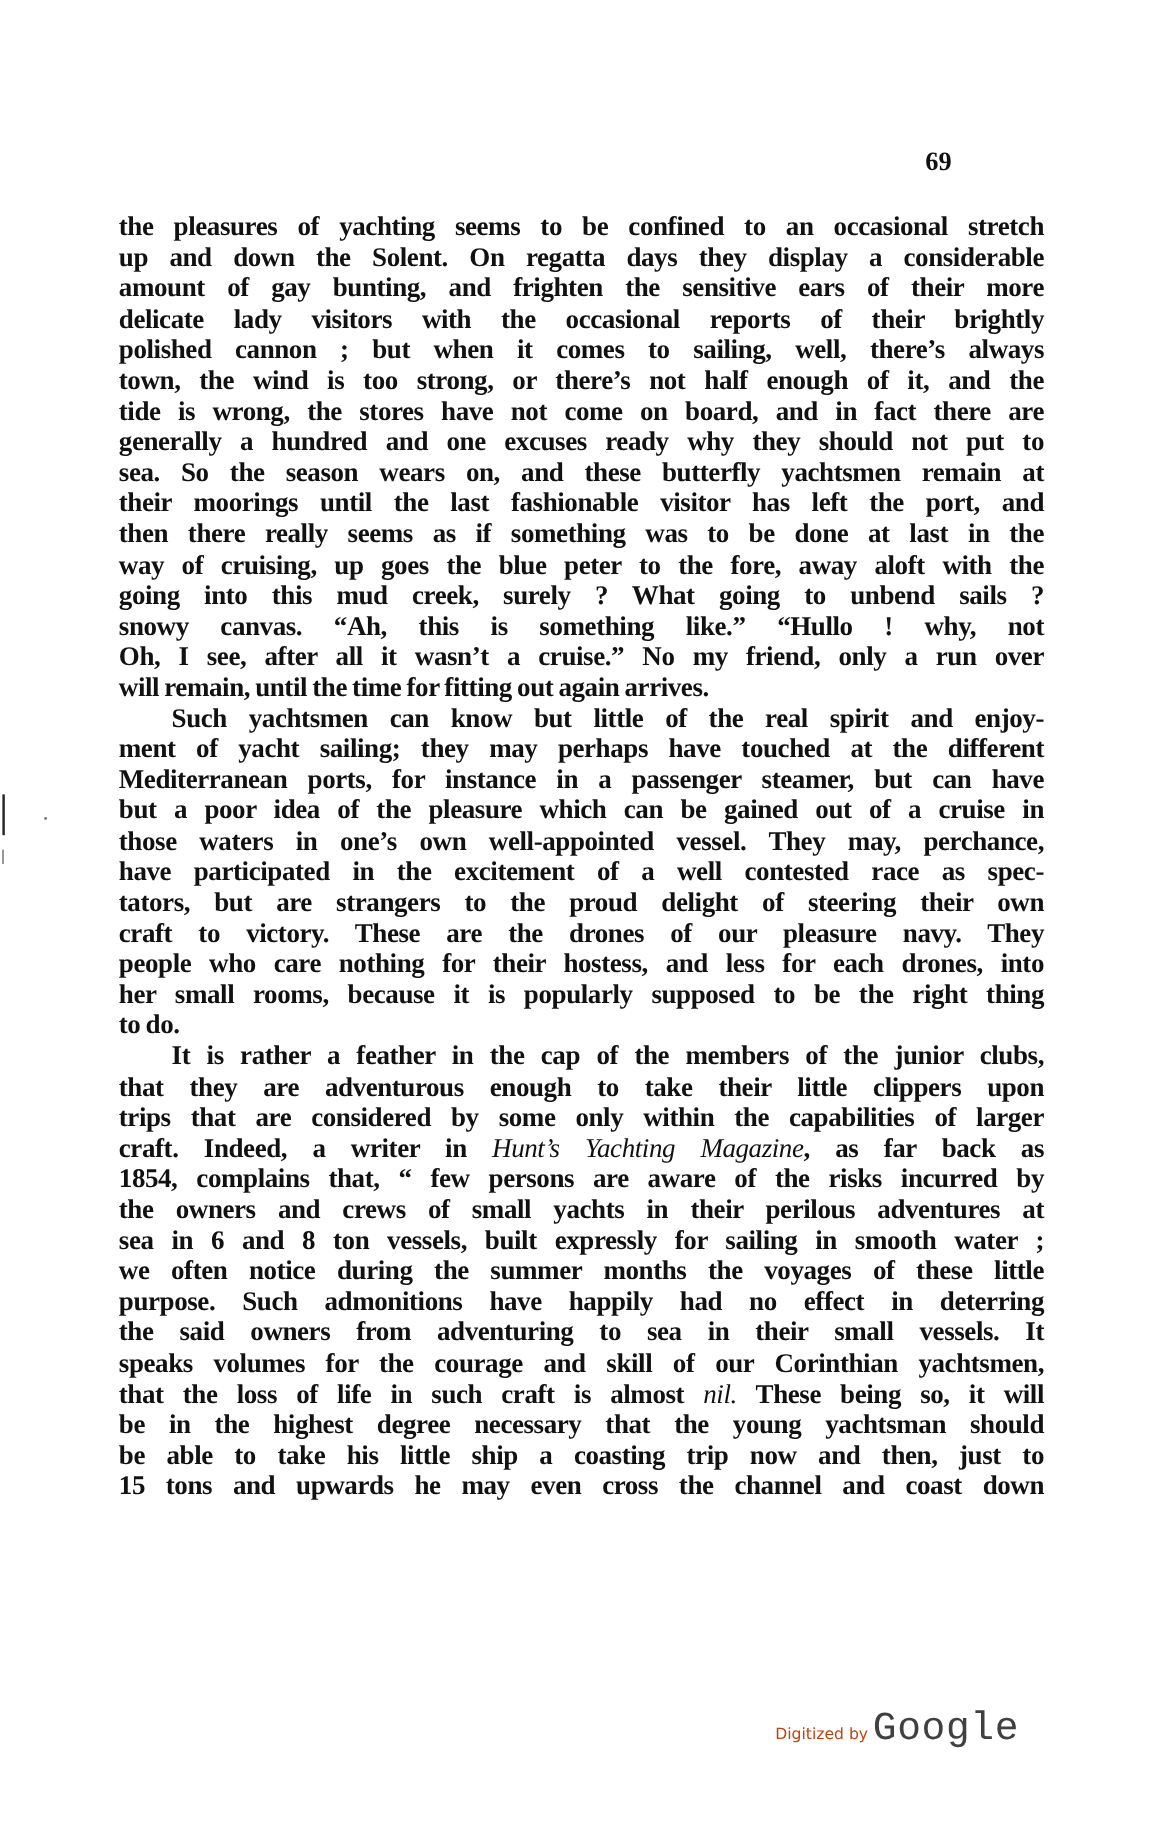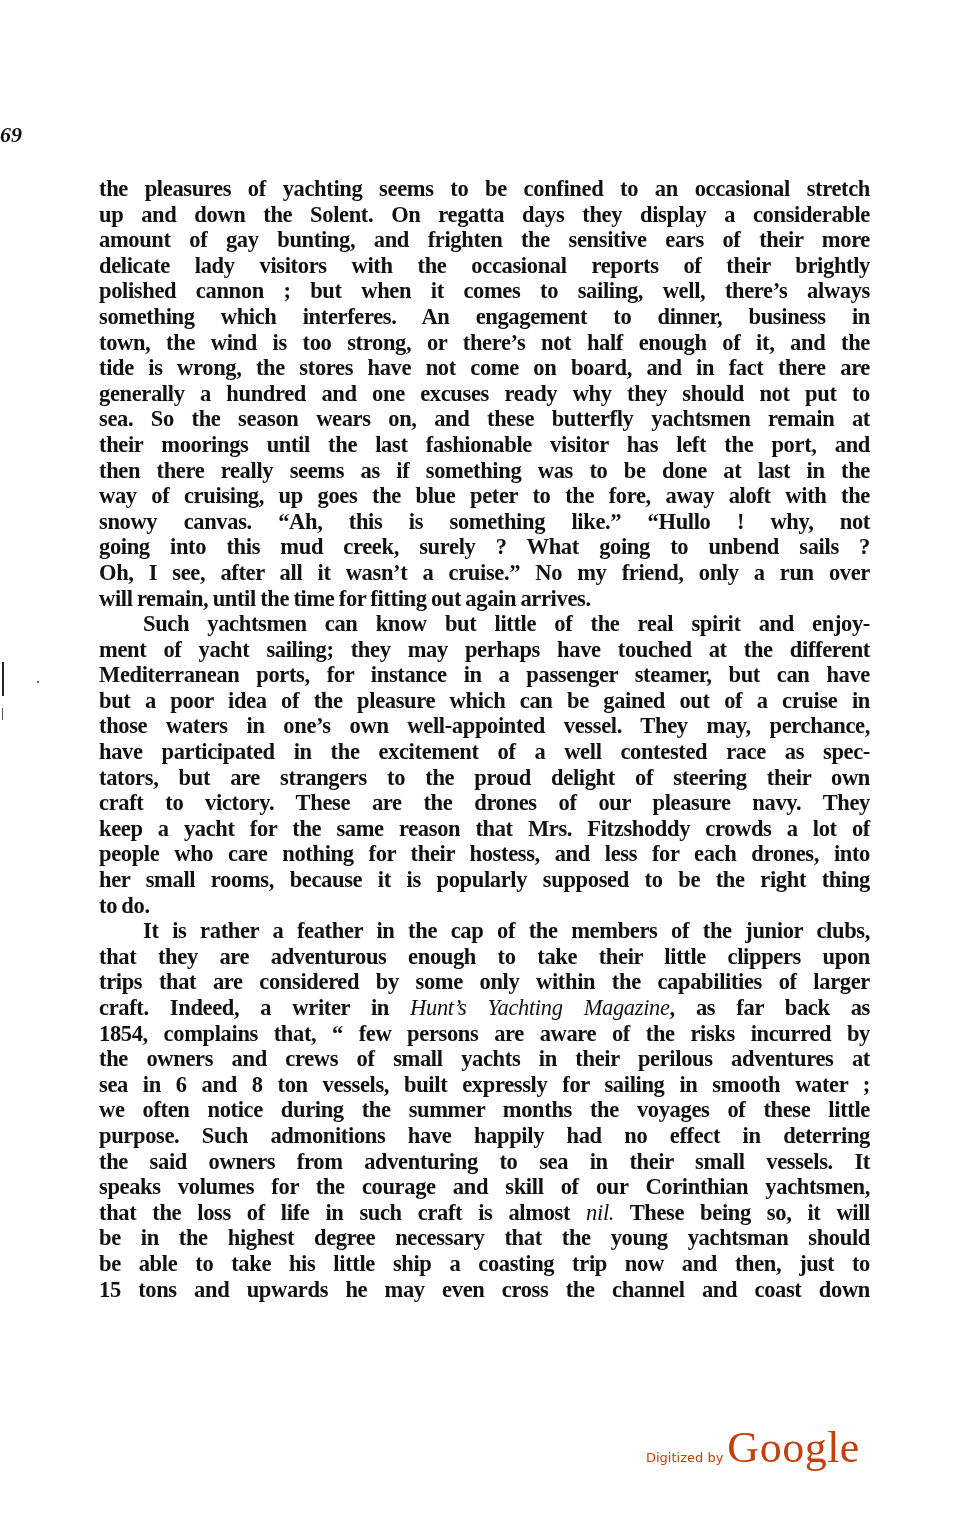--- a/index.html
+++ b/index.html
@@ -13,25 +13,24 @@
       position: relative;
       overflow: hidden;
       font-family: "Liberation Serif", "DejaVu Serif", serif;
       color: #111111;
     }
     .page-number {
       position: absolute;
       top: 122px;
       left: 0;
       width: 793px;
-      text-align: left;
+      text-align: right;
       font-size: 22px;
       font-weight: bold;
       letter-spacing: 0px;
-      font-style: italic;
     }
     .text-block {
       position: absolute;
       top: 176px;
       left: 99px;
       width: 771px;
     }
     .line {
       height: 25.6px;
       line-height: 25.6px;
@@ -93,65 +92,63 @@
       align-items: baseline;
       color: #9a9a9a;
     }
     .watermark .digitized {
       font-family: "DejaVu Sans", "Liberation Sans", sans-serif;
       font-size: 13px;
       margin-right: 4px;
       color: #c2410c;
     }
     .watermark .google {
-      font-family: Liberation Serif, serif;
-      font-size: 44px;
-      color: #c2410c;
+      font-family: Liberation Mono, monospace;
+      font-size: 33px;
+      color: #404040;
       letter-spacing: 0.5px;
     }
   </style>
 </head>
 <body>
 
 <div class="page-number">69</div>
 
 <div class="margin-marks">
   <div class="mark-a"></div>
   <div class="mark-b"></div>
   <div class="mark-dot"></div>
 </div>
 
 <div class="text-block">
   <div class="line">the pleasures of yachting seems to be confined to an occasional stretch</div>
   <div class="line">up and down the Solent.  On regatta days they display a considerable</div>
   <div class="line">amount of gay bunting, and frighten the sensitive ears of their more</div>
   <div class="line">delicate lady visitors with the occasional reports of their brightly</div>
   <div class="line">polished cannon ; but when it comes to sailing, well, there’s always</div>
-  <div class="line">something which interferes.  An engagement to dinner, business in</div>
   <div class="line">town, the wind is too strong, or there’s not half enough of it, and the</div>
   <div class="line">tide is wrong, the stores have not come on board, and in fact there are</div>
   <div class="line">generally a hundred and one excuses ready why they should not put to</div>
   <div class="line">sea.  So the season wears on, and these butterfly yachtsmen remain at</div>
   <div class="line">their moorings until the last fashionable visitor has left the port, and</div>
   <div class="line">then there really seems as if something was to be done at last in the</div>
   <div class="line">way of cruising, up goes the blue peter to the fore, away aloft with the</div>
+  <div class="line">going into this mud creek, surely ?  What going to unbend sails ?</div>
   <div class="line">snowy canvas.  “Ah, this is something like.”  “Hullo ! why, not</div>
-  <div class="line">going into this mud creek, surely ?  What going to unbend sails ?</div>
   <div class="line">Oh, I see, after all it wasn’t a cruise.”  No my friend, only a run over</div>
   <div class="line last">will remain, until the time for fitting out again arrives.</div>
 
   <div class="line indent">Such yachtsmen can know but little of the real spirit and enjoy-</div>
   <div class="line">ment of yacht sailing; they may perhaps have touched at the different</div>
   <div class="line">Mediterranean ports, for instance in a passenger steamer, but can have</div>
   <div class="line">but a poor idea of the pleasure which can be gained out of a cruise in</div>
   <div class="line">those waters in one’s own well-appointed vessel.  They may, perchance,</div>
   <div class="line">have participated in the excitement of a well contested race as spec-</div>
   <div class="line">tators, but are strangers to the proud delight of steering their own</div>
   <div class="line">craft to victory.  These are the drones of our pleasure navy.  They</div>
-  <div class="line">keep a yacht for the same reason that Mrs. Fitzshoddy crowds a lot of</div>
   <div class="line">people who care nothing for their hostess, and less for each drones, into</div>
   <div class="line">her small rooms, because it is popularly supposed to be the right thing</div>
   <div class="line last">to do.</div>
 
   <div class="line indent">It is rather a feather in the cap of the members of the junior clubs,</div>
   <div class="line">that they are adventurous enough to take their little clippers upon</div>
   <div class="line">trips that are considered by some only within the capabilities of larger</div>
   <div class="line"><span>craft.  Indeed, a writer in </span><span class="it">Hunt’s Yachting Magazine</span><span>, as far back as</span></div>
   <div class="line">1854, complains that, “ few persons are aware of the risks incurred by</div>
   <div class="line">the owners and crews of small yachts in their perilous adventures at</div>

